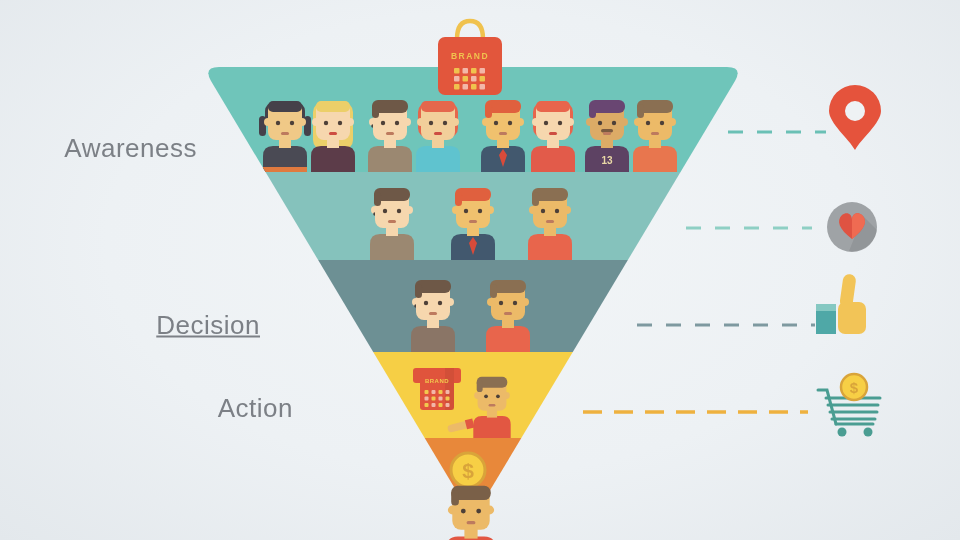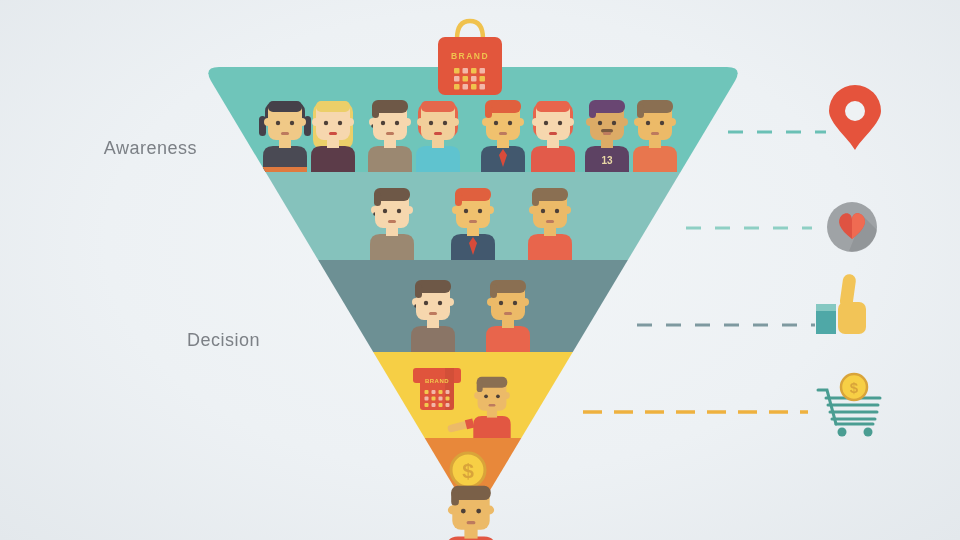--- a/index.html
+++ b/index.html
@@ -4,25 +4,25 @@
 <style>
   html,body{margin:0;padding:0;}
   .canvas{
     position:relative;width:960px;height:540px;overflow:hidden;
     background:radial-gradient(ellipse at 50% 45%, #f2f5f7 0%, #edf1f4 55%, #e3e8ec 100%);
     font-family:"Liberation Sans", sans-serif;
   }
   svg.scene{position:absolute;left:0;top:0;}
   .stage-label{
     position:absolute;transform:translateY(-50%);
-    font-size:18px;color:#7c8086;letter-spacing:.5px;white-space:nowrap;
+    font-size:26px;color:#7c8086;letter-spacing:.5px;white-space:nowrap;
   }
   #lbl-awareness{top:148px;right:763px;}
   #lbl-interest{top:237px;right:750px;}
-  #lbl-decision{top:340px;right:700px;}
+  #lbl-decision{top:325px;right:700px;text-decoration:underline;}
   #lbl-action{top:408px;right:667px;}
   text{font-family:"Liberation Sans", sans-serif;}
 </style>
 </head>
 <body>
 
 <div class="canvas">
 
   <svg class="scene" width="960" height="540" viewBox="0 0 960 540">
     <defs>
@@ -325,13 +325,14 @@
       <circle cx="18" cy="20" r="4.5" fill="#4a9d92"></circle>
       <g>
         <circle cx="4" cy="-25" r="13" stroke-width="2.5" fill="#f7cf45" stroke="#d9a43a"></circle>
         <text x="4" y="-19.5" font-size="15" font-weight="bold" text-anchor="middle" fill="#d9a43a">$</text>
       </g>
     </g>
   </svg>
 
   <div class="stage-label" id="lbl-awareness">Awareness</div>
   <div class="stage-label" id="lbl-decision">Decision</div>
+  <div class="stage-label" id="lbl-action">Action</div>
 </div>
 
 </body></html>

